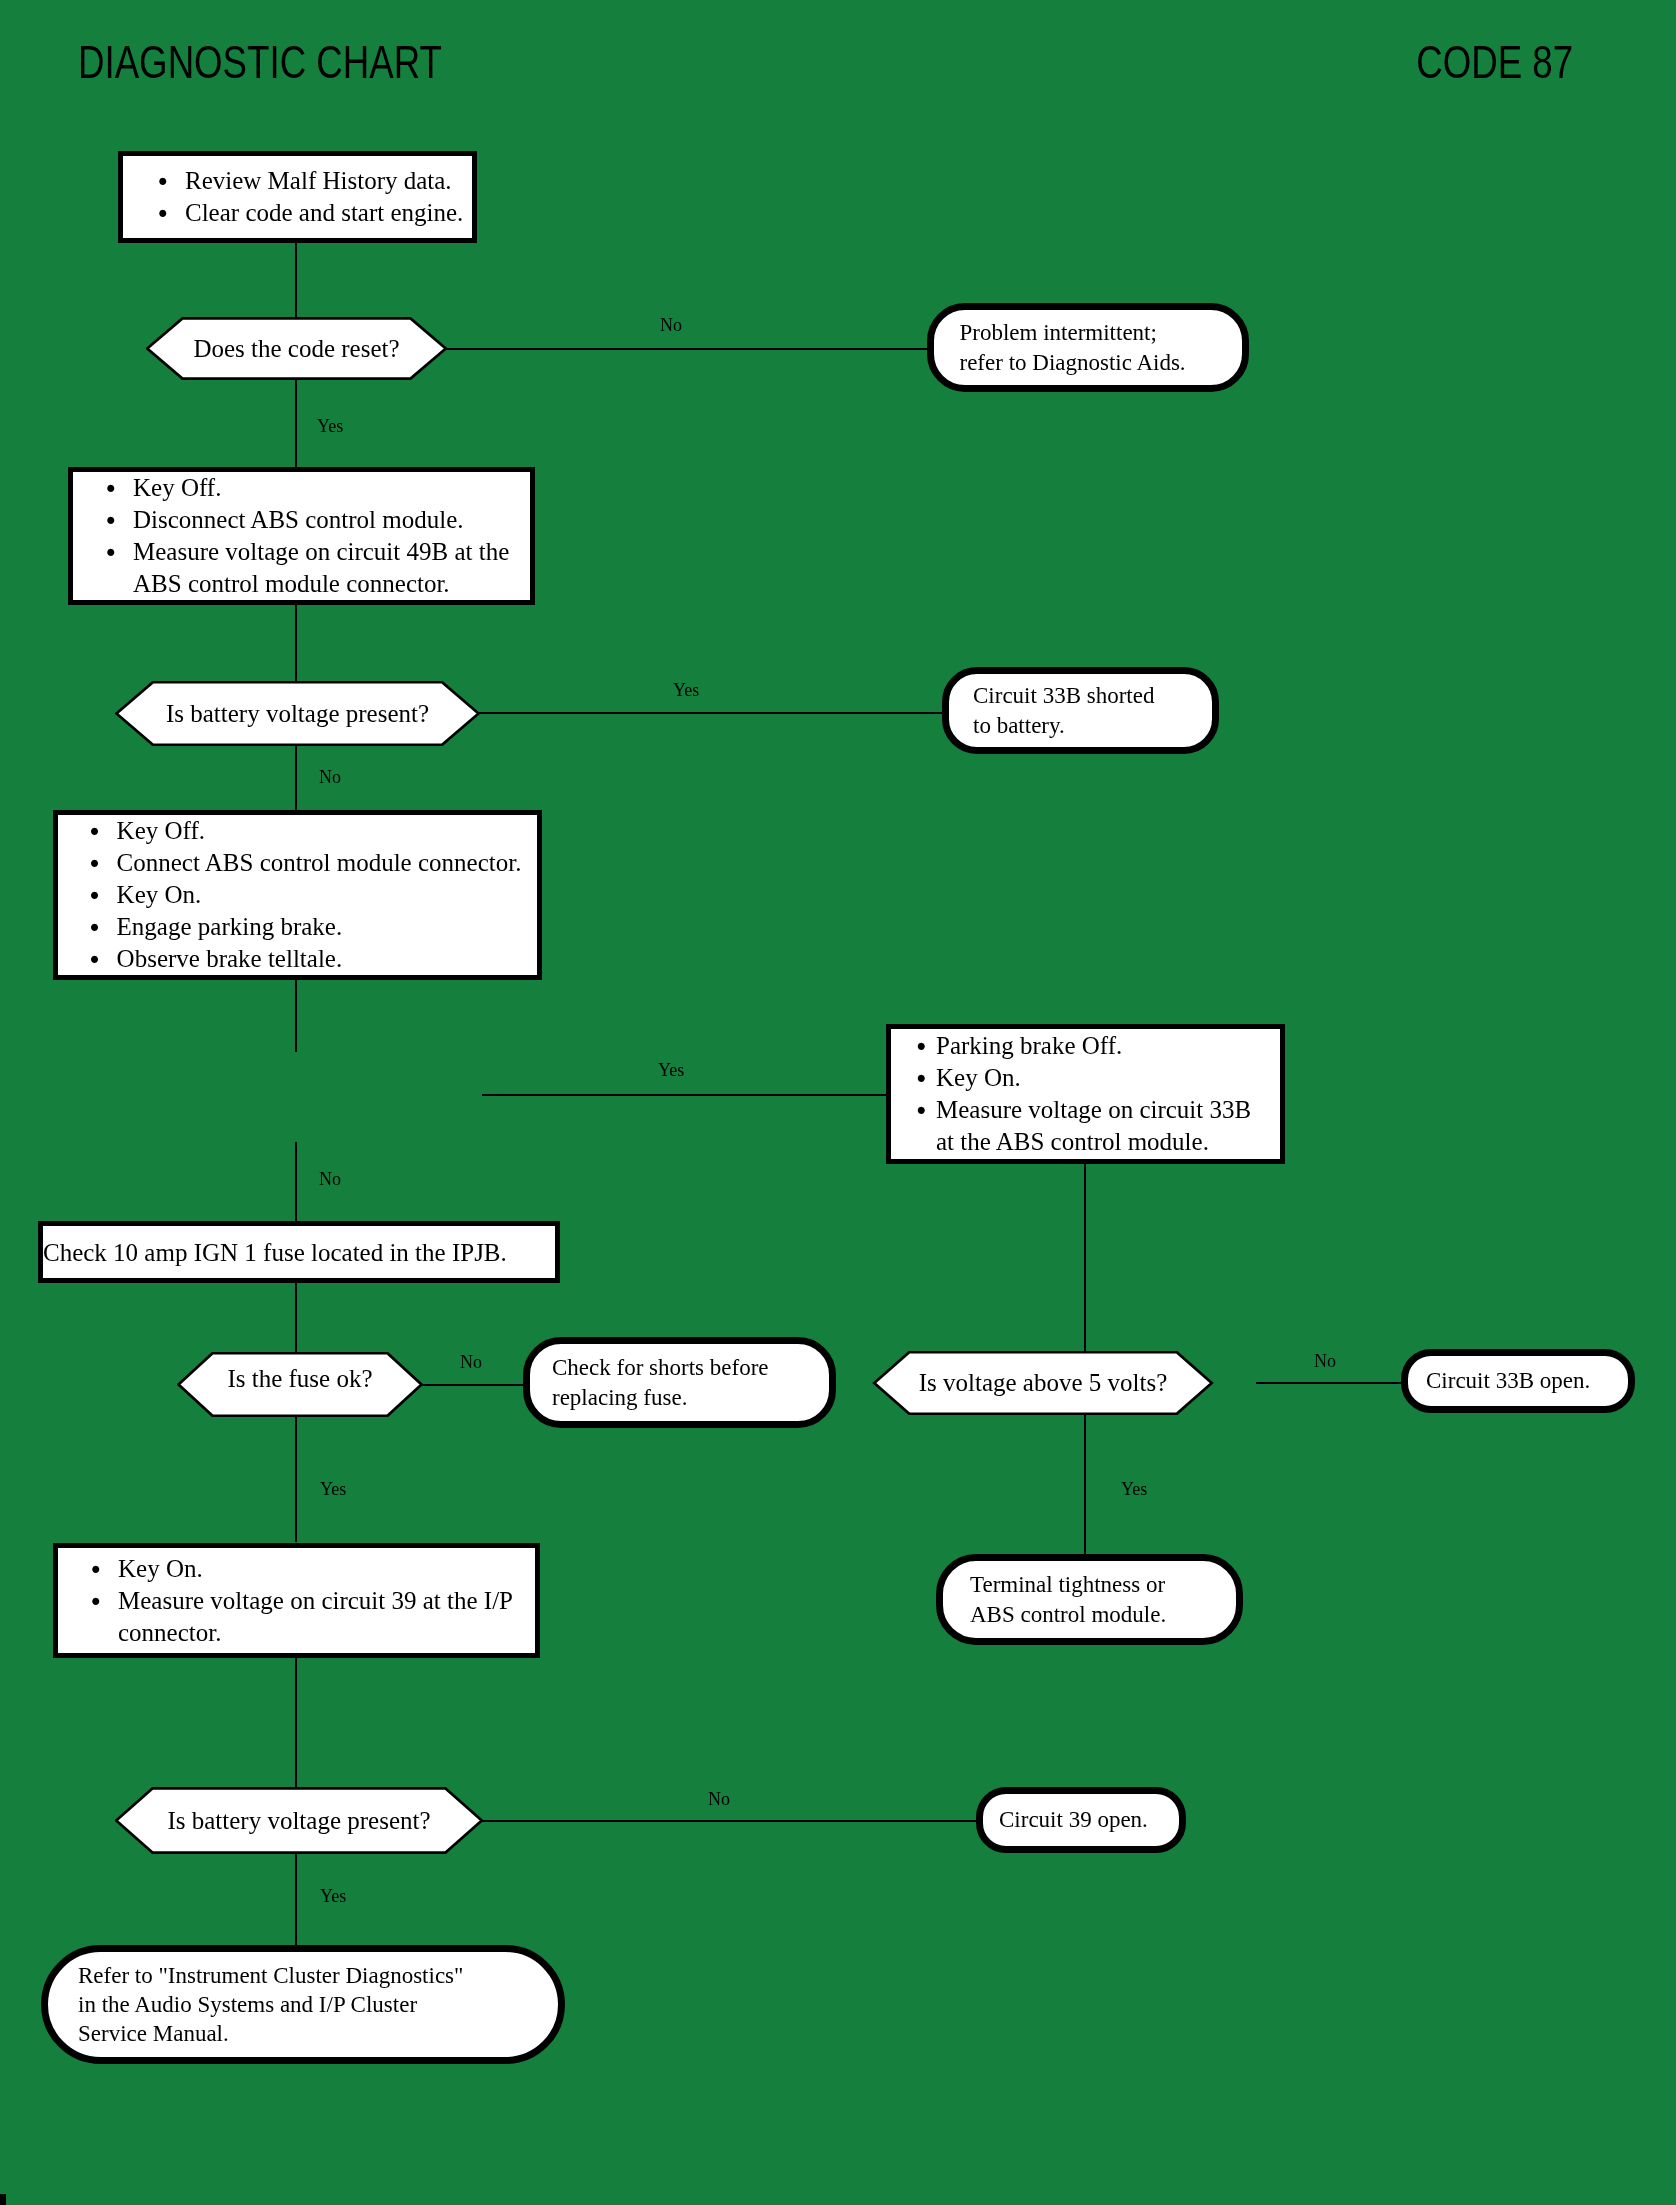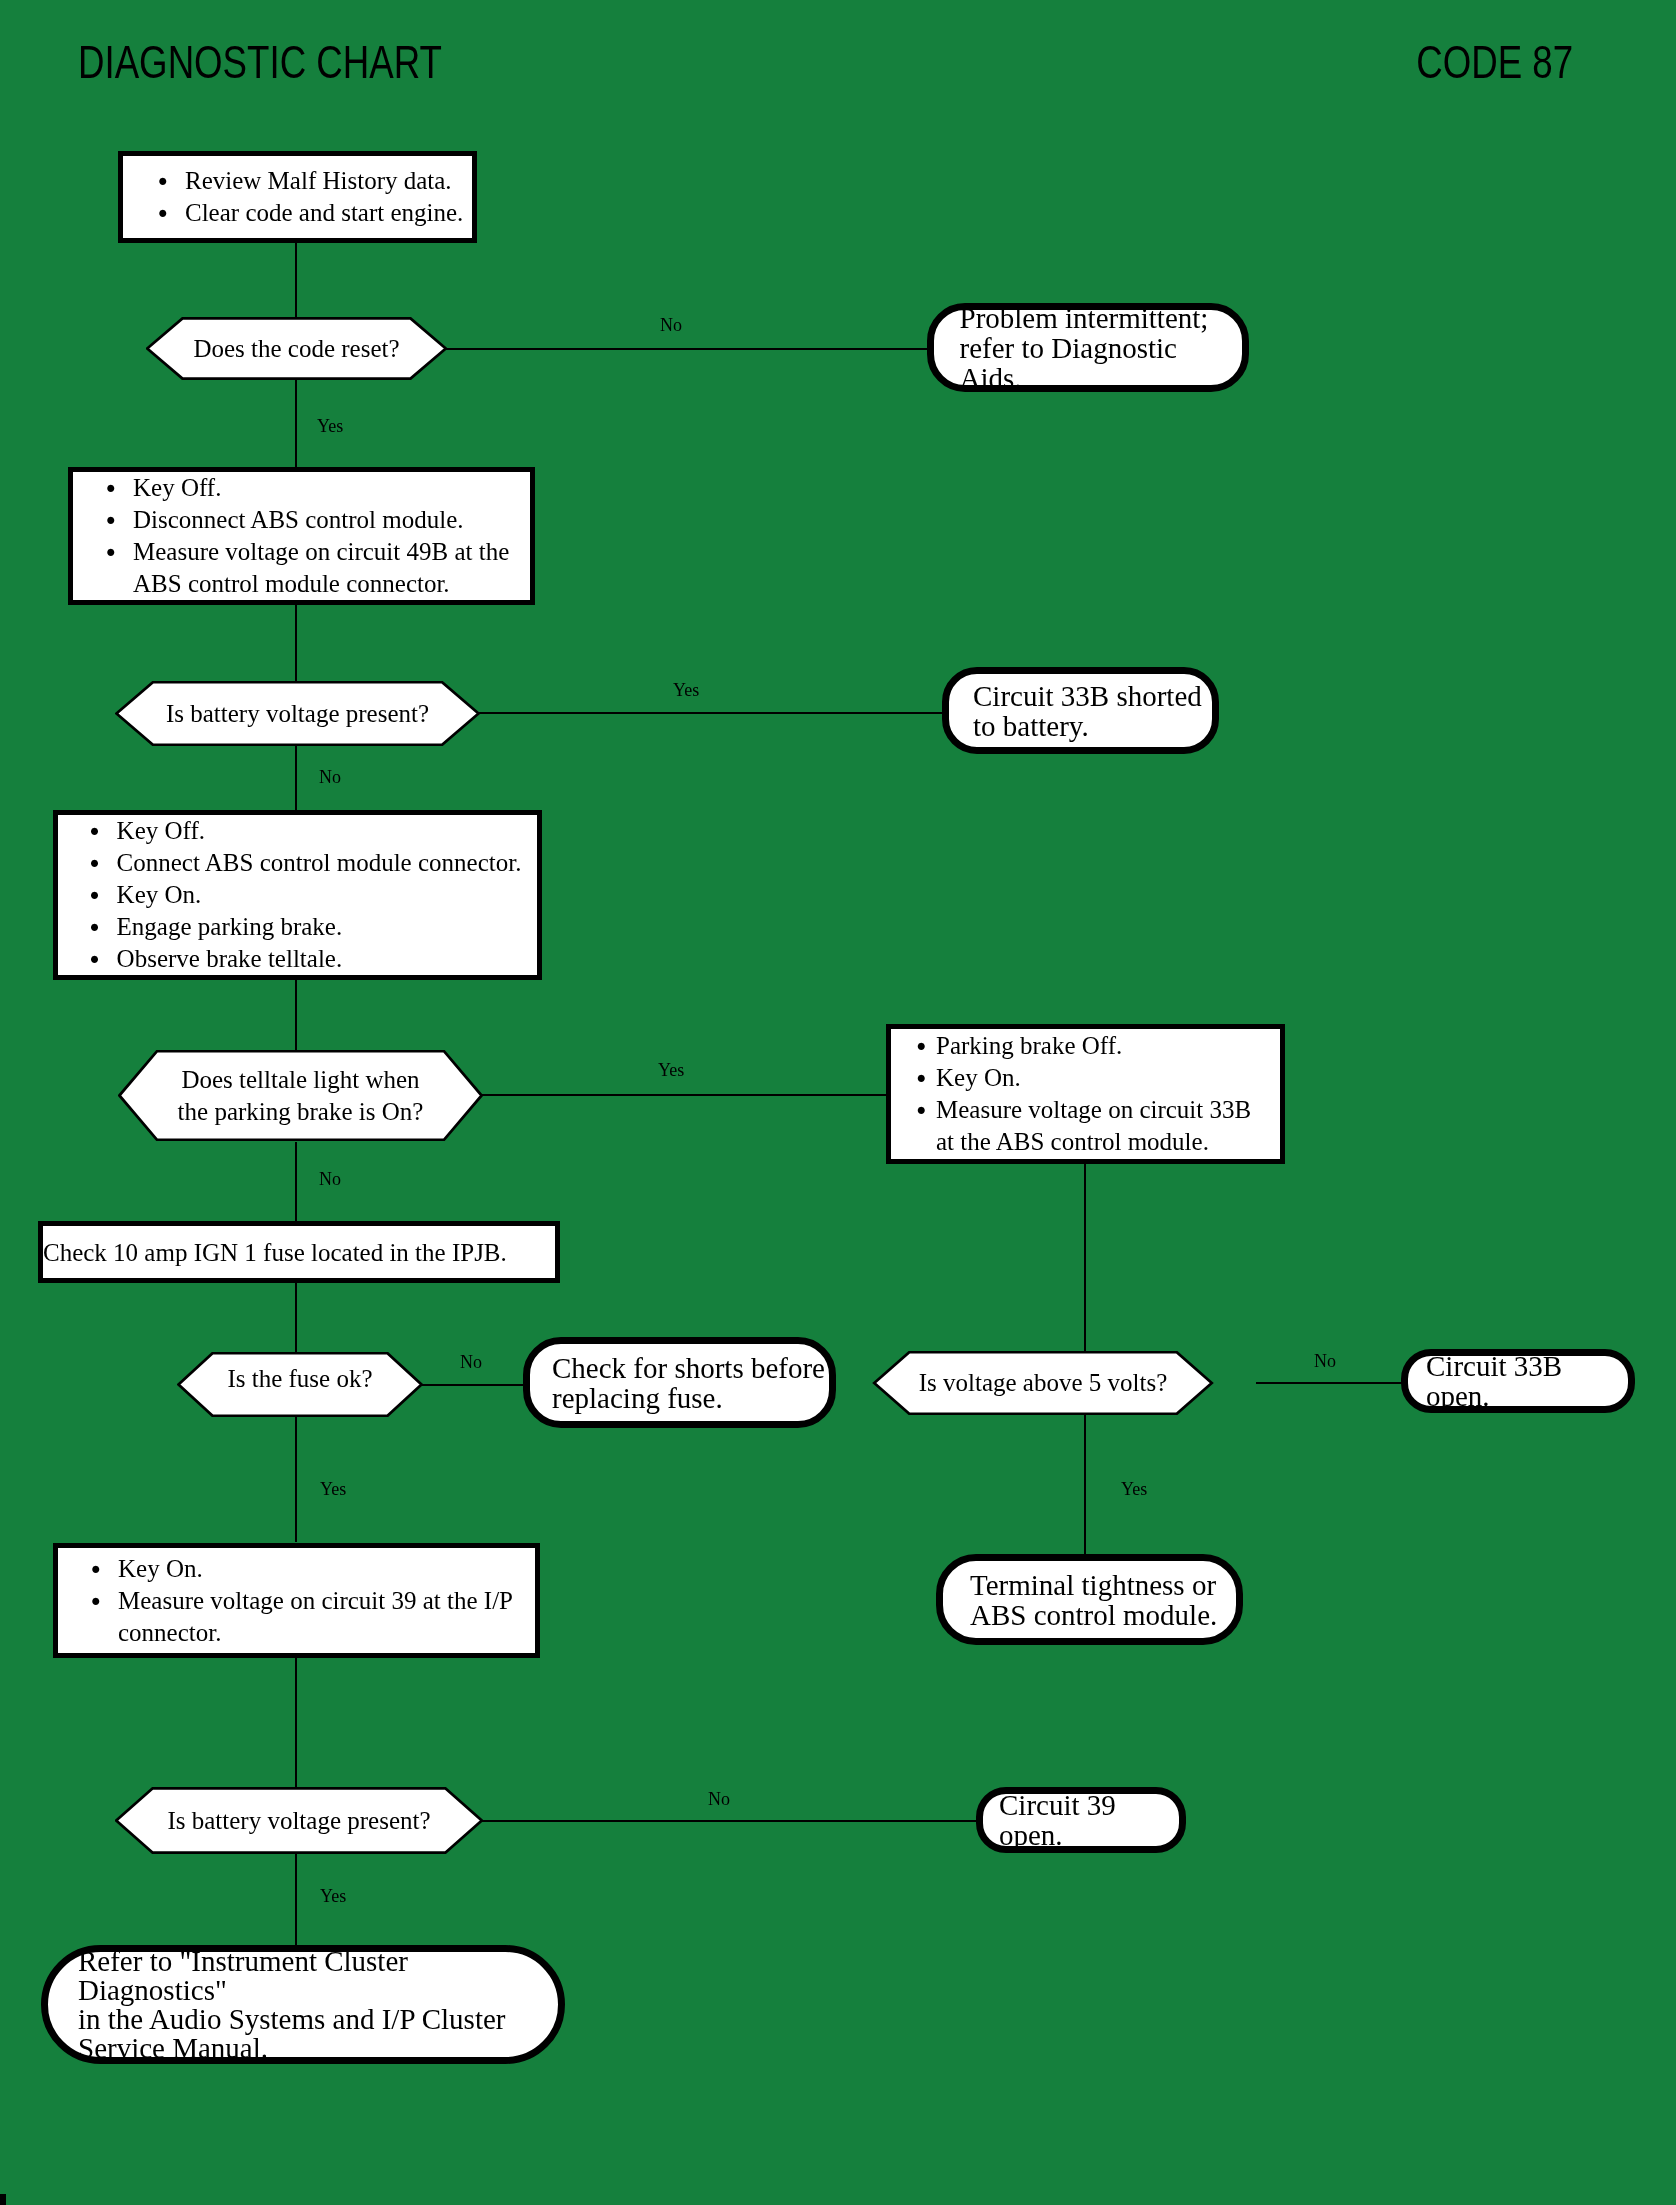--- a/index.html
+++ b/index.html
@@ -27,21 +27,21 @@
 
   .decision{background:transparent;}
   .decision svg{position:absolute;left:0;top:0;}
   .dtext{
     position:absolute;left:0;top:0;width:100%;height:100%;
     display:flex;align-items:center;justify-content:center;text-align:center;
     font-size:25px;line-height:32px;white-space:pre-line;
   }
   .terminator{
     border:7.3px solid #000;display:flex;flex-direction:column;justify-content:center;
-    font-size:29px;line-height:30px;white-space:pre-line;
+    font-size:23px;line-height:30px;white-space:pre-line;
   }
   .hline,.vline{position:absolute;background:#000;}
   .hline{height:1.8px;}
   .vline{width:1.8px;}
   .edge-label{position:absolute;font-size:18px;line-height:29px;white-space:nowrap;}
   .corner-mark{position:absolute;background:#000;}
 </style>
 </head>
 <body>
 
@@ -135,27 +135,20 @@
         <span class="item-text">Engage parking brake.</span>
       </div>
     <div class="item">
         <span class="bullet">●</span>
         <span class="item-text">Observe brake telltale.</span>
       </div>
   </div>
 
   <div class="vline" style="left:295px;top:980px;height:72px;"></div>
 
-  <div class="node decision" style="left:118px;top:1050px;width:365px;height:91px;">
-    <svg width="365" height="91" viewBox="0 0 601 150">
-      <polygon points="2,75 64,2 537,2 599,75 537,148 64,148" fill="#ffffff" stroke="#000000" stroke-width="4.5"></polygon>
-    </svg>
-    <div class="dtext">Does telltale light when
-the parking brake is On?</div>
-  </div>
 
   <div class="hline" style="left:482px;top:1094px;width:404px;"></div>
   <div class="edge-label" style="left:658px;top:1056px;">Yes</div>
 
   <div class="node process" style="left:886px;top:1024px;width:399px;height:140px;padding-left:16px;">
     <div class="item">
         <span class="bullet bullet-narrow">●</span>
         <span class="item-text">Parking brake Off.</span>
       </div>
     <div class="item">

